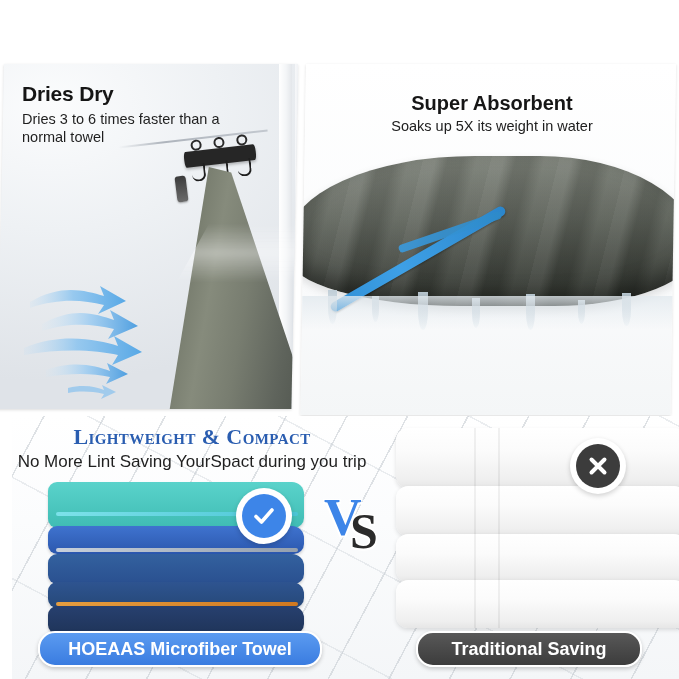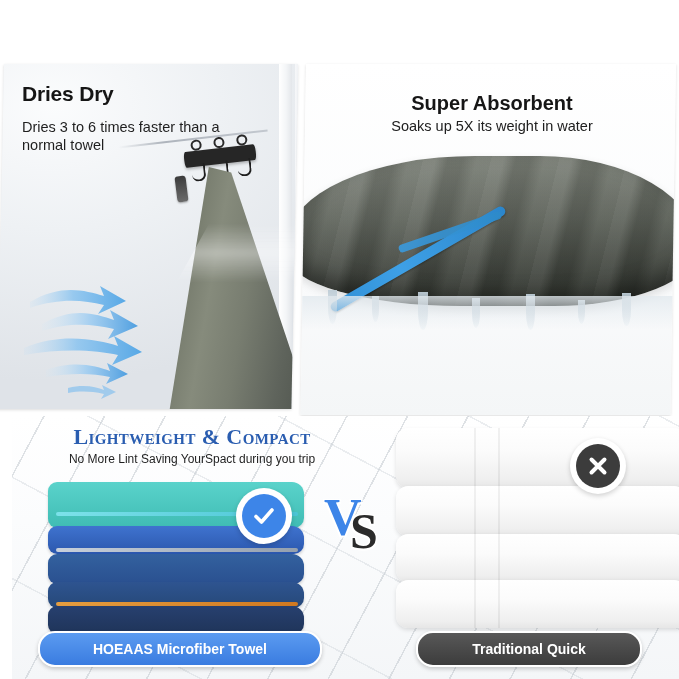--- a/index.html
+++ b/index.html
@@ -107,21 +107,21 @@
                rgba(196,202,208,.55) 52px, rgba(196,202,208,.55) 53.5px),
             repeating-linear-gradient(28deg,
                rgba(230,234,238,0) 0px, rgba(230,234,238,0) 88px,
                rgba(205,211,217,.40) 88px, rgba(205,211,217,.40) 89.5px),
             linear-gradient(180deg,#ffffff 0%,#fbfcfd 40%,#f4f6f8 100%);}
 
   .lw-heading{position:absolute;left:0;top:8px;width:360px;text-align:center;
       font-size:22px;font-weight:bold;color:#2a5db0;letter-spacing:0.4px;
       font-variant:small-caps;font-family:"Liberation Serif","DejaVu Serif",serif;}
   .lw-sub{position:absolute;left:0;top:36px;width:360px;text-align:center;
-      font-size:12px;color:#1f1f1f;}
+      font-size:17px;color:#1f1f1f;}
 
   
   .stack{position:absolute;left:36px;top:66px;width:260px;height:152px;}
   .ply{position:absolute;left:0;width:256px;border-radius:9px 12px 10px 9px;
        box-shadow:0 2px 3px rgba(0,0,0,.16);}
   .ply-edge{position:absolute;height:4px;left:8px;right:10px;border-radius:3px;opacity:.95;}
 
   .badge-check{position:absolute;left:224px;top:72px;width:56px;height:56px;
        border-radius:50%;background:#ffffff;display:flex;align-items:center;
        justify-content:center;box-shadow:0 2px 5px rgba(0,0,0,.18);}
@@ -145,21 +145,21 @@
   .vs-v{position:absolute;left:0;top:0;font-size:52px;font-weight:bold;color:#3d85e8;
         font-family:"Liberation Serif","DejaVu Serif",serif;line-height:1;
         text-shadow:1.5px 1.5px 0 #fff,-1.5px 1.5px 0 #fff,1.5px -1.5px 0 #fff,-1.5px -1.5px 0 #fff;}
   .vs-s{position:absolute;left:26px;top:14px;font-size:50px;font-weight:bold;color:#2b2b2b;
         font-family:"Liberation Serif","DejaVu Serif",serif;line-height:1;
         text-shadow:1.5px 1.5px 0 #fff,-1.5px 1.5px 0 #fff,1.5px -1.5px 0 #fff,-1.5px -1.5px 0 #fff;}
 
   
   .pill{position:absolute;height:32px;border-radius:17px;display:flex;
         align-items:center;justify-content:center;color:#fff;font-weight:bold;
-        font-size:14px;box-shadow:0 2px 4px rgba(0,0,0,.2);}
+        font-size:18px;box-shadow:0 2px 4px rgba(0,0,0,.2);}
   .pill-blue{left:26px;top:215px;width:280px;
         background:linear-gradient(180deg,#5b9bf0,#3a7ce0);
         border:2px solid #ffffff;}
   .pill-gray{left:404px;top:215px;width:222px;
         background:linear-gradient(180deg,#585858,#3c3c3c);
         border:2px solid #ffffff;}
 </style>
 </head>
 <body>
 
@@ -282,21 +282,21 @@
 
     <div class="badge-x">
       <div class="disc">
         <svg width="24" height="24" viewBox="0 0 24 24">
           <path d="M5.5 5.5 L18.5 18.5 M18.5 5.5 L5.5 18.5" stroke="#fff" stroke-width="4" stroke-linecap="round"></path>
         </svg>
       </div>
     </div>
 
     <div class="pill pill-blue">HOEAAS Microfiber Towel</div>
-    <div class="pill pill-gray">Traditional Quick</div>
+    <div class="pill pill-gray">Traditional Saving</div>
   </div>
 
   <div style="position:absolute;left:22px;top:82px;">
     <div style="font-size:21px;font-weight:bold;color:#151515;letter-spacing:-0.2px;">Dries Dry</div>
-    <div style="font-size:14.5px;color:#1f1f1f;line-height:1.25;width:200px;margin-top:12px;">Dries 3 to 6 times faster than a normal towel</div>
+    <div style="font-size:14.5px;color:#1f1f1f;line-height:1.25;width:200px;margin-top:4px;">Dries 3 to 6 times faster than a normal towel</div>
   </div>
 
 </div>
 
 </body></html>

